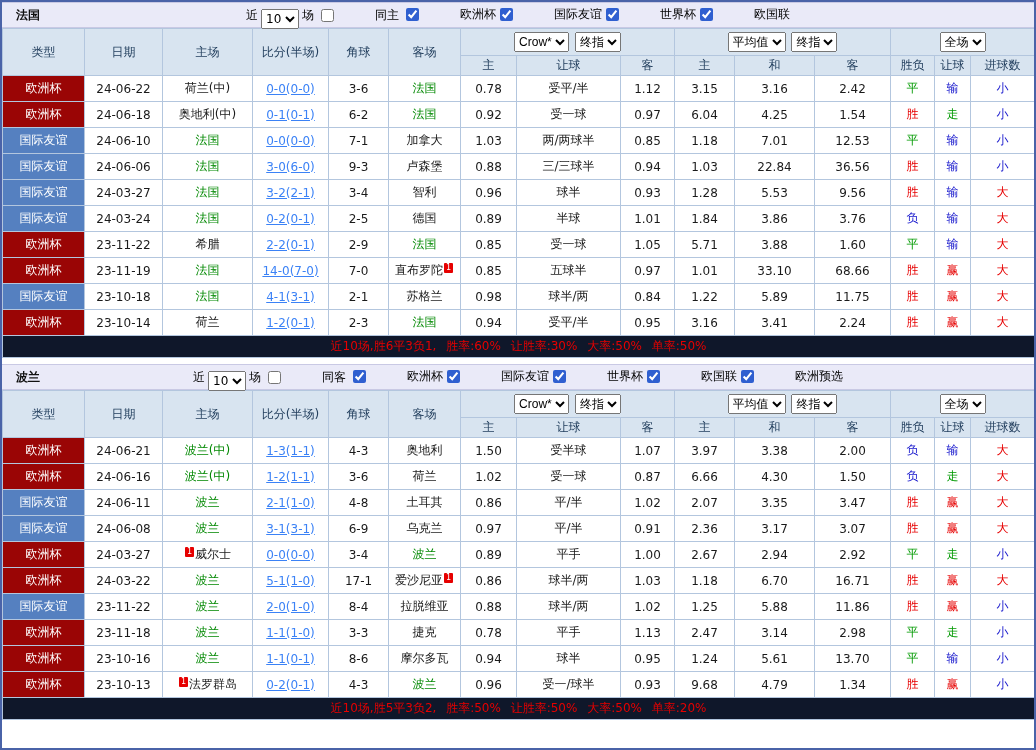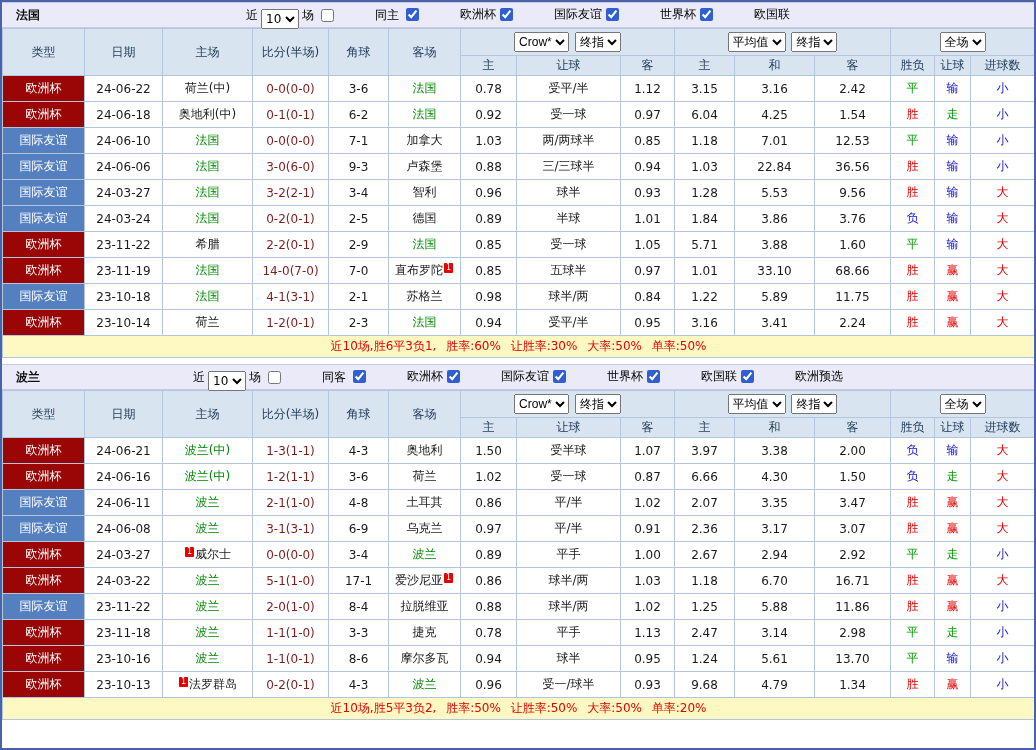--- a/index.html
+++ b/index.html
@@ -76,33 +76,33 @@
     overflow: hidden; white-space: nowrap;
   }
   thead th { background: #d8e4f0; color: #24405f; font-weight: normal; }
   .hrow1 th { height: 27px; }
   .hrow2 th { height: 20px; font-size: 12px; }
   thead select { font-size: 12px; height: 20px; margin: 0 1px; font-family: Liberation Sans, sans-serif; }
   tbody td { height: 26px; font-size: 12px; color: #1a1a1a; }
   td.type { color: #fff; }
   td.type.t-euro  { background: #9a0505; }
   td.type.t-friend{ background: #5580c0; }
-  td.score { color: #7f1d1d; }
+  td.score { color: #3b82f6; text-decoration: underline; }
   .green { color: #008800; }
   td.res.c-red   { color: #e60000; }
   td.res.c-green { color: #009900; }
   td.res.c-blue  { color: #1414cc; }
   .badge {
     background: #e60000; color: #fff;
     font-size: 8px; line-height: 10px;
     padding: 0 2px; margin: 0 1px;
     display: inline-block; border-radius: 1px;
     vertical-align: 4px;
   }
-  tfoot td { height: 22px; color: #e60000; background: #fef9c3; word-spacing: 6px; }
+  tfoot td { height: 22px; color: #e60000; background: #0f172a; word-spacing: 6px; }
   .gap { flex: 0 0 6px; background: #fff; }
 </style>
 </head>
 <body>
 
 <div class="page">
 
 
   <div class="sec-header">
     <span class="team">法国</span>

